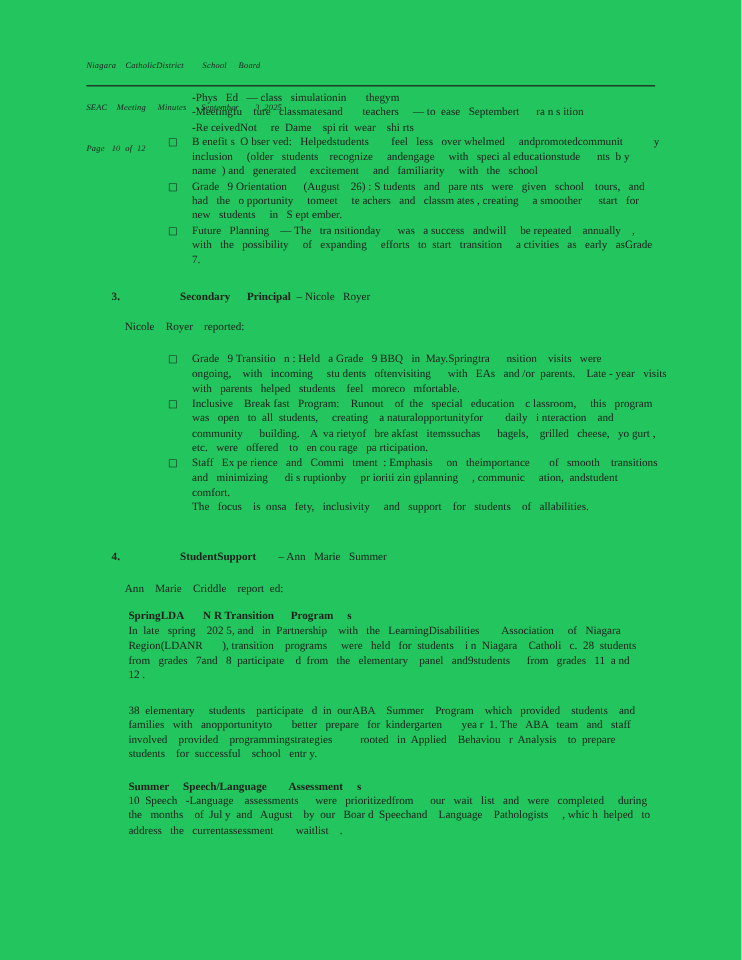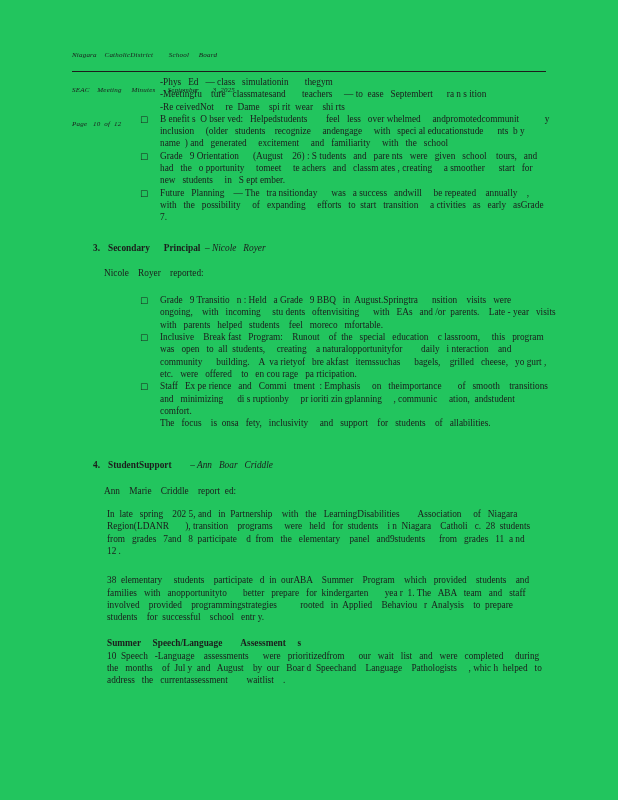--- a/index.html
+++ b/index.html
@@ -42,22 +42,22 @@
   .bullet-row { display: flex; margin-left: 68px; }
   .bullet-glyph {
     flex: 0 0 20px;
     font-size: 8.5px;
     line-height: 12.3px;
     font-family: "DejaVu Sans", sans-serif;
   }
   .bullet-text { flex: 1 1 auto; }
   .section-heading { display: flex; margin-left: 21px; }
   .section-number { flex: 0 0 15px; font-weight: bold; }
-  .section-title { font-weight: bold; white-space: pre-wrap; }
-  .section-presenter { font-style: italic; white-space: pre-wrap; }
+  .section-title { font-weight: bold; white-space: pre-wrap; margin-left: 42px; }
+  .section-presenter { white-space: pre-wrap; }
   .section-body { margin-left: 35px; }
   .sub-heading { font-weight: bold; white-space: pre-wrap; }
   .mt-sect { margin-top: 18px; }
   .mt-intro { margin-top: 13px; margin-left: 32px; }
   .mt-bullets { margin-top: 15px; }
   .mt-sect4 { margin-top: 30px; }
   .mt-sub1 { margin-top: 11px; }
   .mt-sub2 { margin-top: 17px; }
   .mt-sub3 { margin-top: 14px; }
 </style>
@@ -103,46 +103,47 @@
 
     <div class="section-heading mt-sect">
       <span class="section-number">3.</span>
       <span class="section-title">Secondary      Principal</span>
       <span class="section-presenter">  – Nicole   Royer</span>
     </div>
     <div class="section-body mt-intro prewrap">Nicole    Royer    reported:</div>
 
     <div class="bullet-row mt-bullets">
       <span class="bullet-glyph">□</span>
-      <div class="bullet-text prewrap">Grade   9 Transitio   n : Held   a Grade   9 BBQ   in  August.Springtra      nsition    visits   were
+      <div class="bullet-text prewrap">Grade   9 Transitio   n : Held   a Grade   9 BBQ   in  May.Springtra      nsition    visits   were
 ongoing,    with   incoming     stu dents   oftenvisiting      with   EAs   and /or  parents.    Late - year   visits
 with   parents   helped   students    feel   moreco   mfortable.</div>
     </div>
     <div class="bullet-row">
       <span class="bullet-glyph">□</span>
       <div class="bullet-text prewrap">Inclusive    Break fast   Program:    Runout    of  the   special   education    c lassroom,     this   program
 was   open   to  all  students,     creating    a naturalopportunityfor        daily   i nteraction    and
 community      building.    A  va rietyof   bre akfast   itemssuchas      bagels,    grilled   cheese,   yo gurt ,
 etc.   were   offered    to   en cou rage   pa rticipation.</div>
     </div>
     <div class="bullet-row">
       <span class="bullet-glyph">□</span>
       <div class="bullet-text prewrap">Staff   Ex pe rience   and   Commi   tment  : Emphasis     on   theimportance       of   smooth    transitions
 and   minimizing      di s ruptionby     pr ioriti zin gplanning     , communic     ation,  andstudent      comfort.
 The   focus    is  onsa   fety,   inclusivity     and   support    for   students    of   allabilities.</div>
     </div>
 
     <div class="section-heading mt-sect4">
       <span class="section-number">4.</span>
       <span class="section-title">StudentSupport</span>
-      <span class="section-presenter">        – Ann   Boar   Criddle</span>
+      <span class="section-presenter">        – Ann   Marie   Summer</span>
     </div>
     <div class="section-body mt-intro prewrap">Ann    Marie    Criddle    report  ed:</div>
 
     <div class="section-body mt-sub1">
+      <div class="sub-heading">SpringLDA       N R Transition      Program     s</div>
       <div class="prewrap">In  late   spring    202 5, and   in  Partnership    with   the   LearningDisabilities        Association     of   Niagara
 Region(LDANR       ), transition    programs     were   held   for  students    i n  Niagara    Catholi   c.  28  students
 from   grades   7and   8  participate    d  from   the   elementary    panel   and9students      from   grades   11  a nd
 12 .</div>
     </div>
 
     <div class="section-body mt-sub2">
       <div class="prewrap">38  elementary     students    participate   d  in  ourABA    Summer    Program    which   provided    students    and
 families   with   anopportunityto       better   prepare   for  kindergarten       yea r  1. The   ABA   team   and   staff
 involved    provided    programmingstrategies          rooted   in  Applied    Behaviou   r  Analysis    to  prepare

